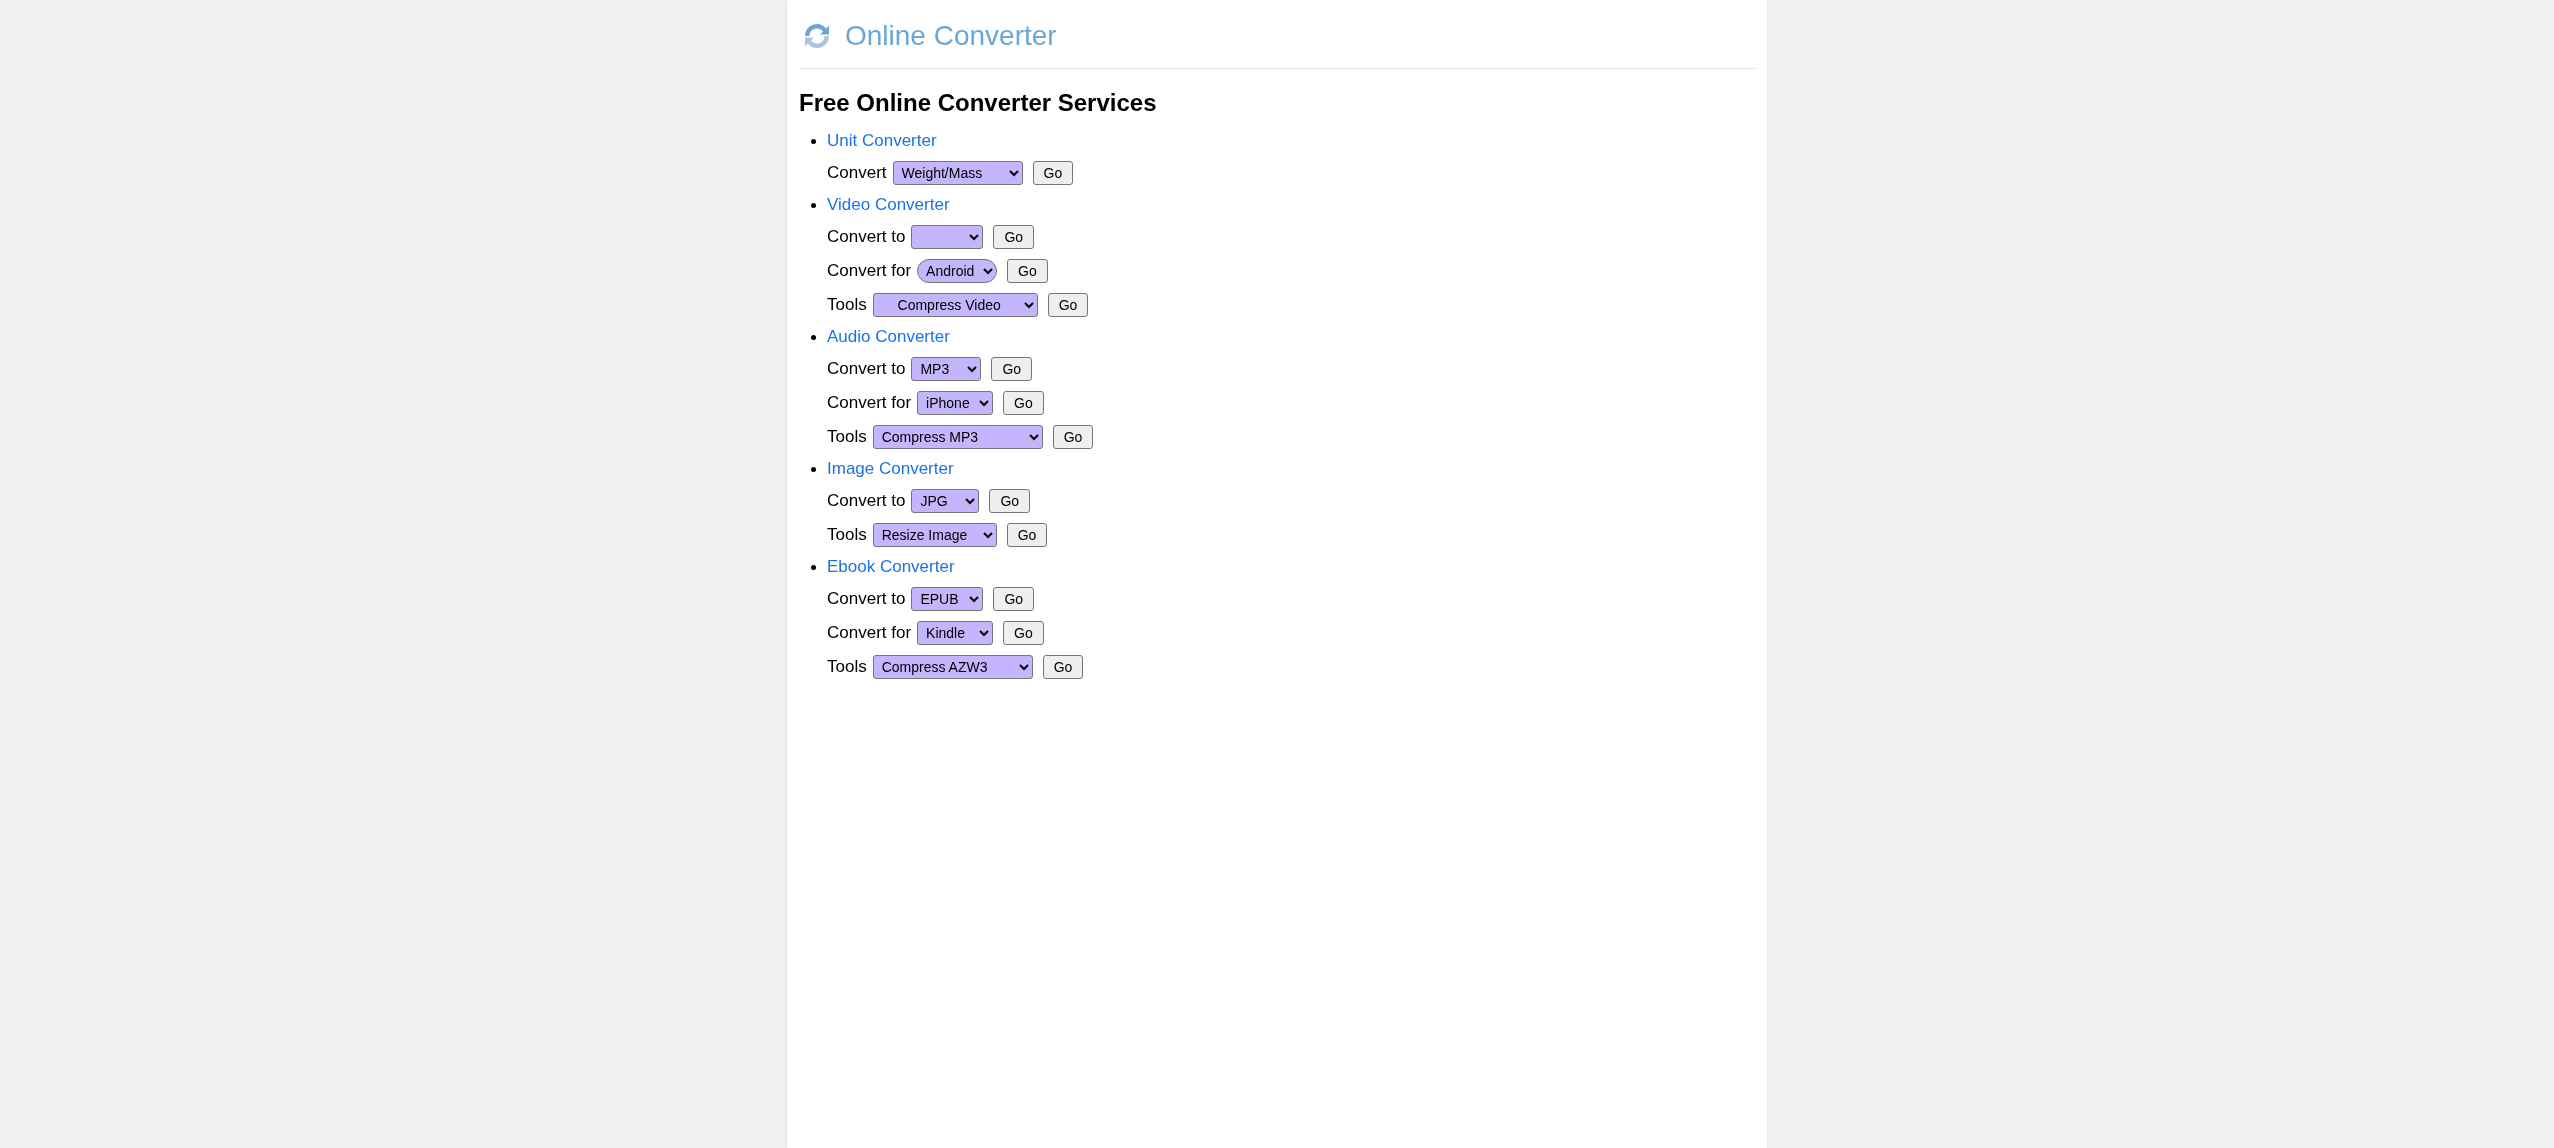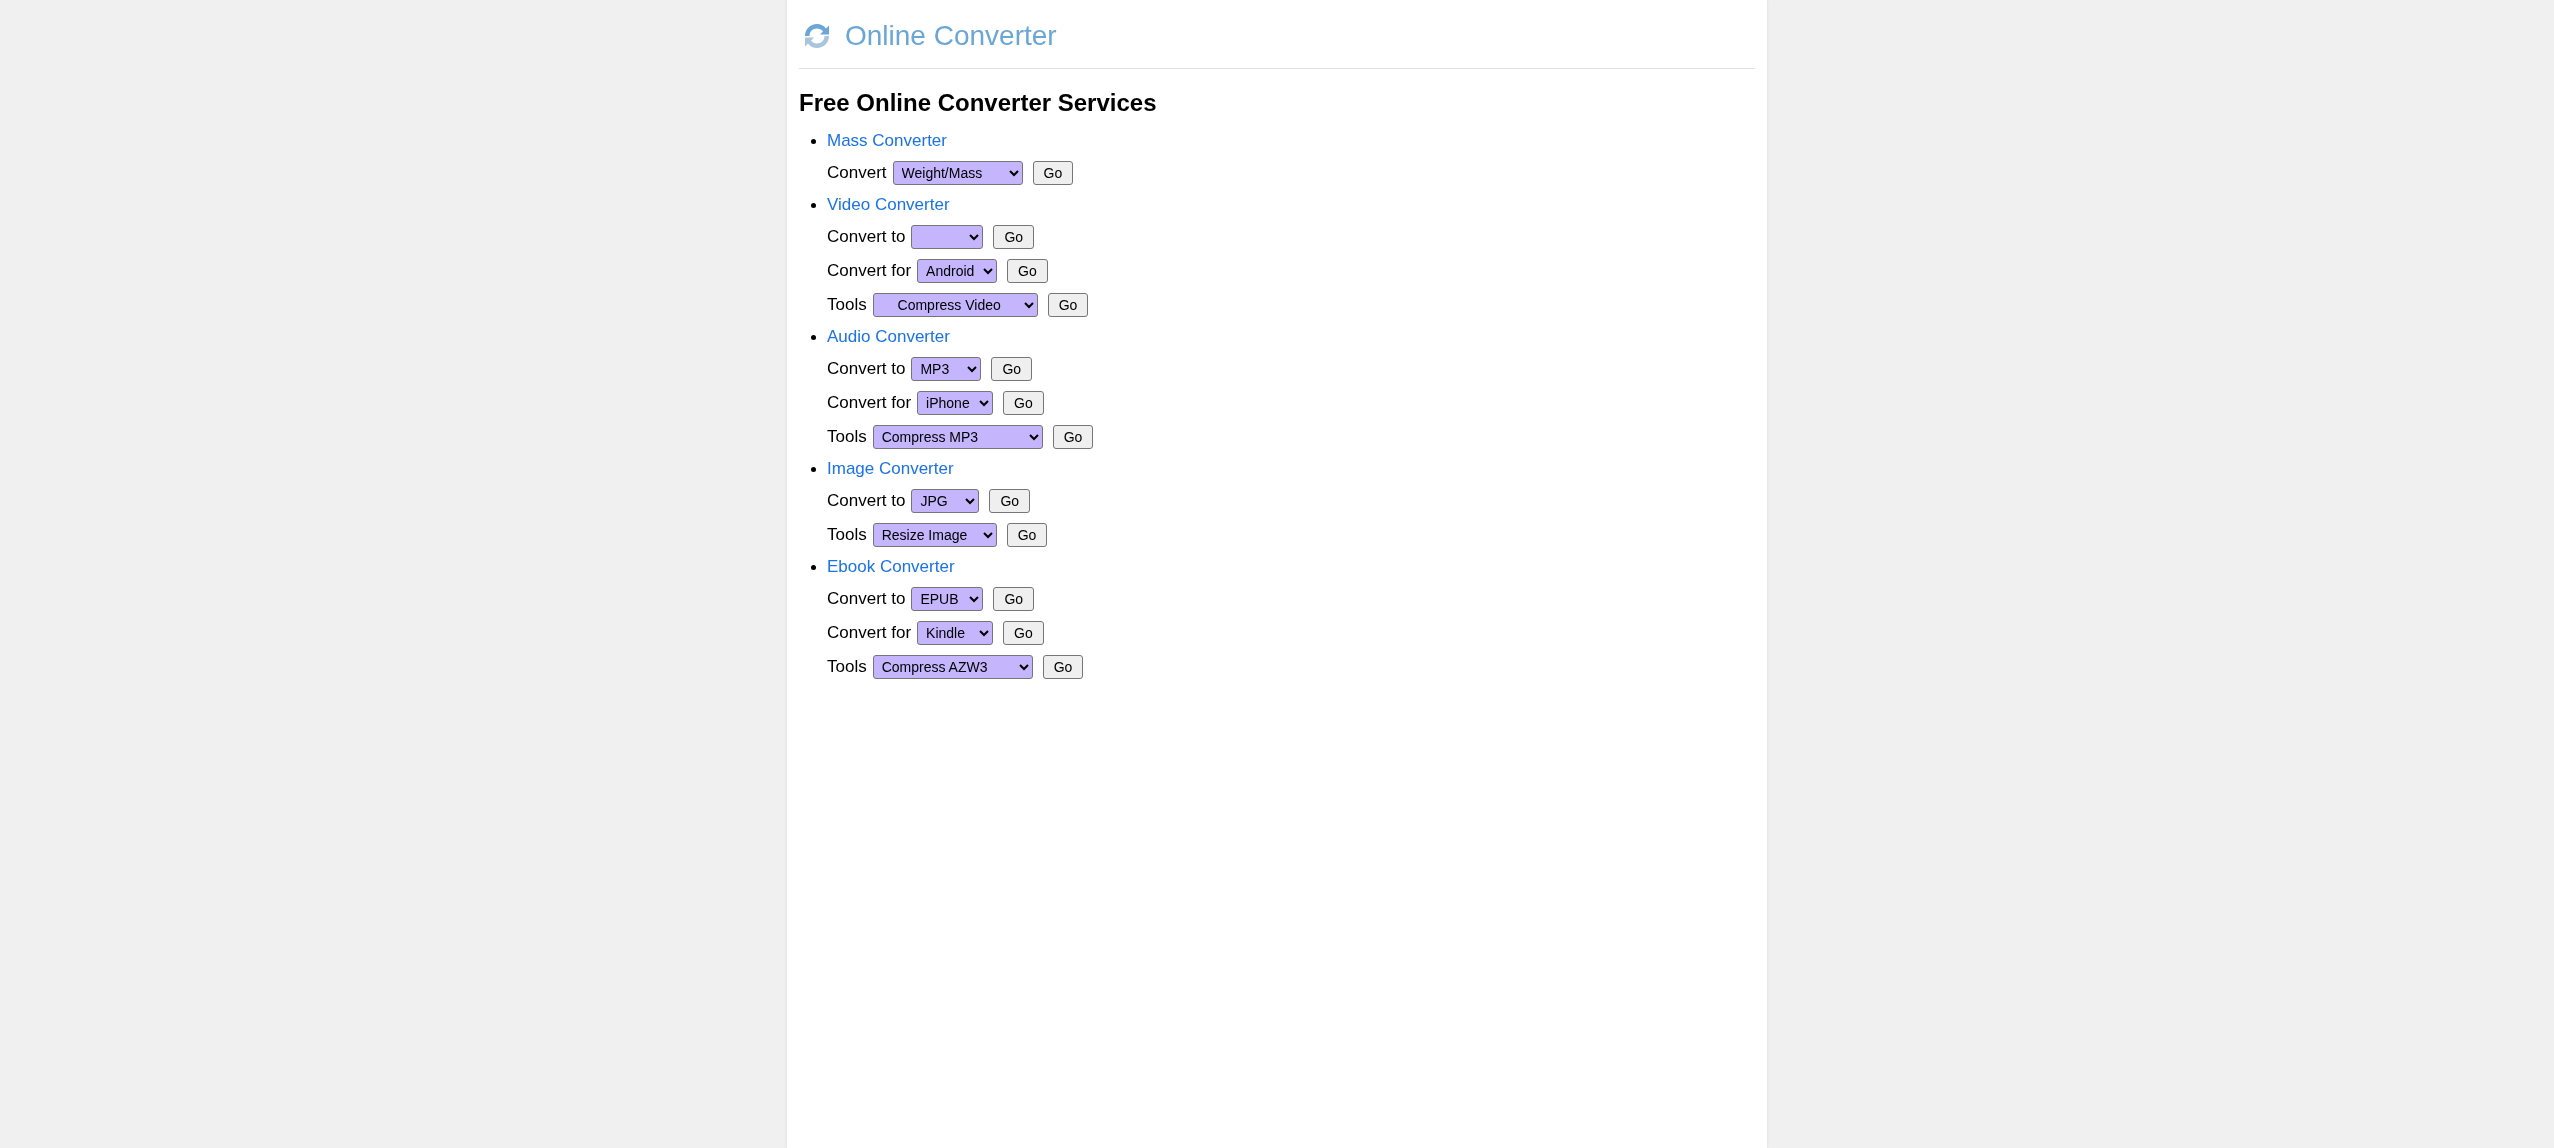--- a/index.html
+++ b/index.html
@@ -95,42 +95,42 @@
       </svg>
     </span>
     <span class="site-title">Online Converter</span>
   </div>
 
   <h1 class="page-title">Free Online Converter Services</h1>
 
   <ul class="main-list">
 
     <li>
-      <a href="#" class="section-link">Mass Converter</a>
+      <a href="#" class="section-link">Unit Converter</a>
       <div class="row">
         <span class="row-label">Convert</span>
         <select style="width:130px;">
           <option>Weight/Mass</option>
         </select>
         <button class="go-btn">Go</button>
       </div>
     </li>
 
     <li>
       <a href="#" class="section-link">Video Converter</a>
       <div class="row">
         <span class="row-label">Convert to</span>
         <select style="width:72px;padding-left:48px;">
           <option>MP4</option>
         </select>
         <button class="go-btn">Go</button>
       </div>
       <div class="row">
         <span class="row-label">Convert for</span>
-        <select style="width:80px;">
+        <select style="width:80px;border-radius:12px;">
           <option>Android</option>
         </select>
         <button class="go-btn">Go</button>
       </div>
       <div class="row">
         <span class="row-label">Tools</span>
         <select style="width:165px;text-align:center;">
           <option>Compress Video</option>
         </select>
         <button class="go-btn">Go</button>

